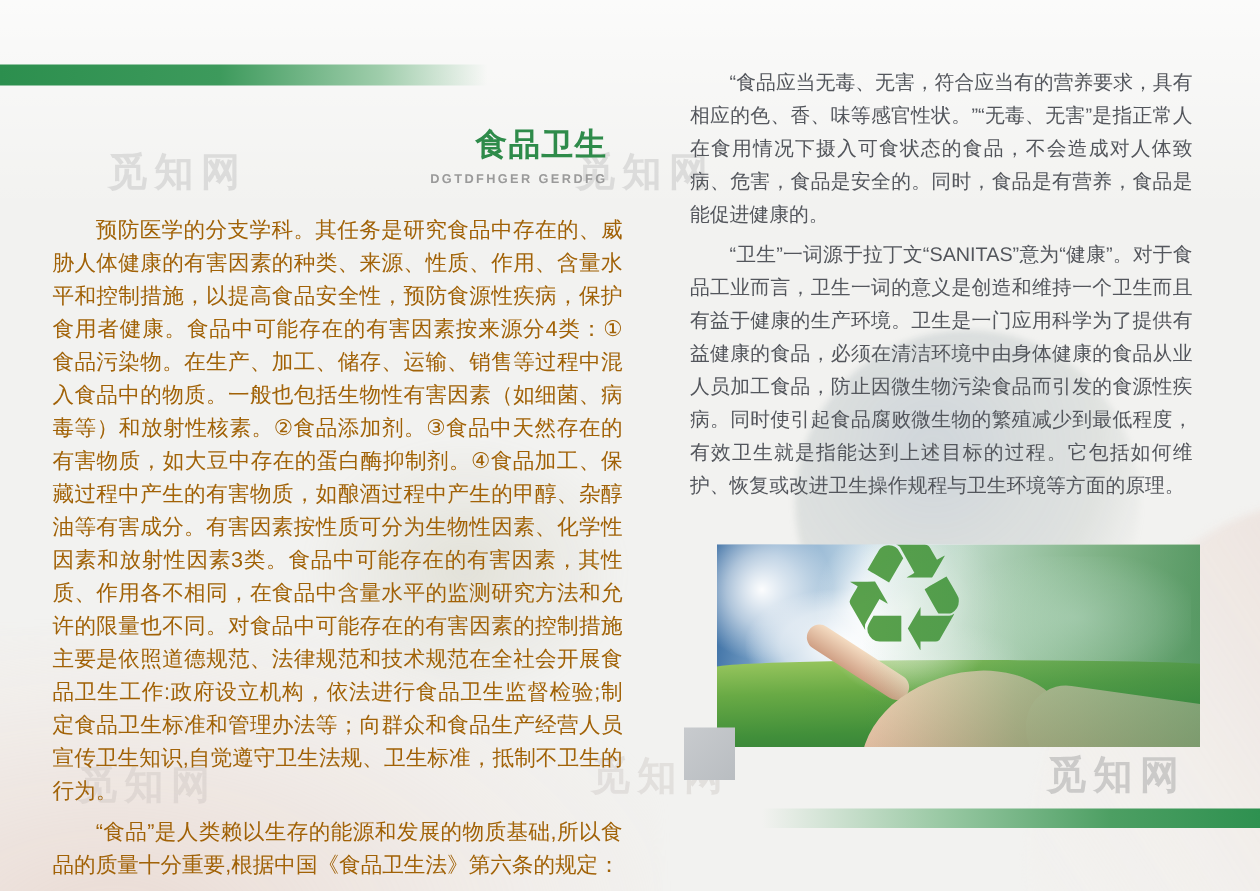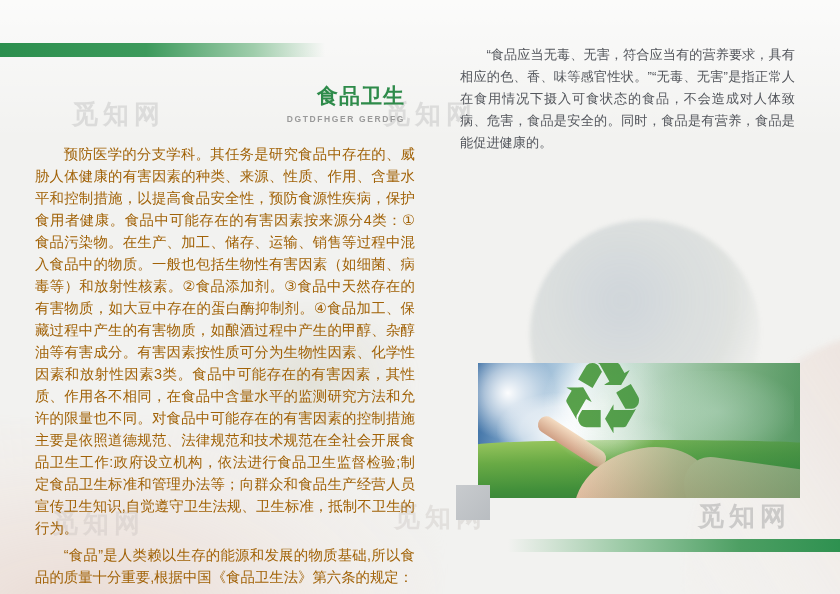--- a/index.html
+++ b/index.html
@@ -188,20 +188,21 @@
     <div class="subtitle">DGTDFHGER GERDFG</div>
   </div>
 
   <div class="col col-left">
     <p>预防医学的分支学科。其任务是研究食品中存在的、威胁人体健康的有害因素的种类、来源、性质、作用、含量水平和控制措施，以提高食品安全性，预防食源性疾病，保护食用者健康。食品中可能存在的有害因素按来源分4类：①食品污染物。在生产、加工、储存、运输、销售等过程中混入食品中的物质。一般也包括生物性有害因素（如细菌、病毒等）和放射性核素。②食品添加剂。③食品中天然存在的有害物质，如大豆中存在的蛋白酶抑制剂。④食品加工、保藏过程中产生的有害物质，如酿酒过程中产生的甲醇、杂醇油等有害成分。有害因素按性质可分为生物性因素、化学性因素和放射性因素3类。食品中可能存在的有害因素，其性质、作用各不相同，在食品中含量水平的监测研究方法和允许的限量也不同。对食品中可能存在的有害因素的控制措施主要是依照道德规范、法律规范和技术规范在全社会开展食品卫生工作:政府设立机构，依法进行食品卫生监督检验;制定食品卫生标准和管理办法等；向群众和食品生产经营人员宣传卫生知识,自觉遵守卫生法规、卫生标准，抵制不卫生的行为。</p>
     <p>“食品”是人类赖以生存的能源和发展的物质基础,所以食品的质量十分重要,根据中国《食品卫生法》第六条的规定：</p>
   </div>
 
   <div class="col col-right">
     <p>“食品应当无毒、无害，符合应当有的营养要求，具有相应的色、香、味等感官性状。”“无毒、无害”是指正常人在食用情况下摄入可食状态的食品，不会造成对人体致病、危害，食品是安全的。同时，食品是有营养，食品是能促进健康的。</p>
+    <p>“卫生”一词源于拉丁文“SANITAS”意为“健康”。对于食品工业而言，卫生一词的意义是创造和维持一个卫生而且有益于健康的生产环境。卫生是一门应用科学为了提供有益健康的食品，必须在清洁环境中由身体健康的食品从业人员加工食品，防止因微生物污染食品而引发的食源性疾病。同时使引起食品腐败微生物的繁殖减少到最低程度，有效卫生就是指能达到上述目标的过程。它包括如何维护、恢复或改进卫生操作规程与卫生环境等方面的原理。</p>
   </div>
 
   <div class="photo">
     <div class="sun"></div>
     <div class="cloud cloud-1"></div>
     <div class="cloud cloud-2"></div>
     <div class="cloud cloud-3"></div>
     <div class="grass"></div>
     <div class="glow"></div>
     <div class="recycle">♻</div>

